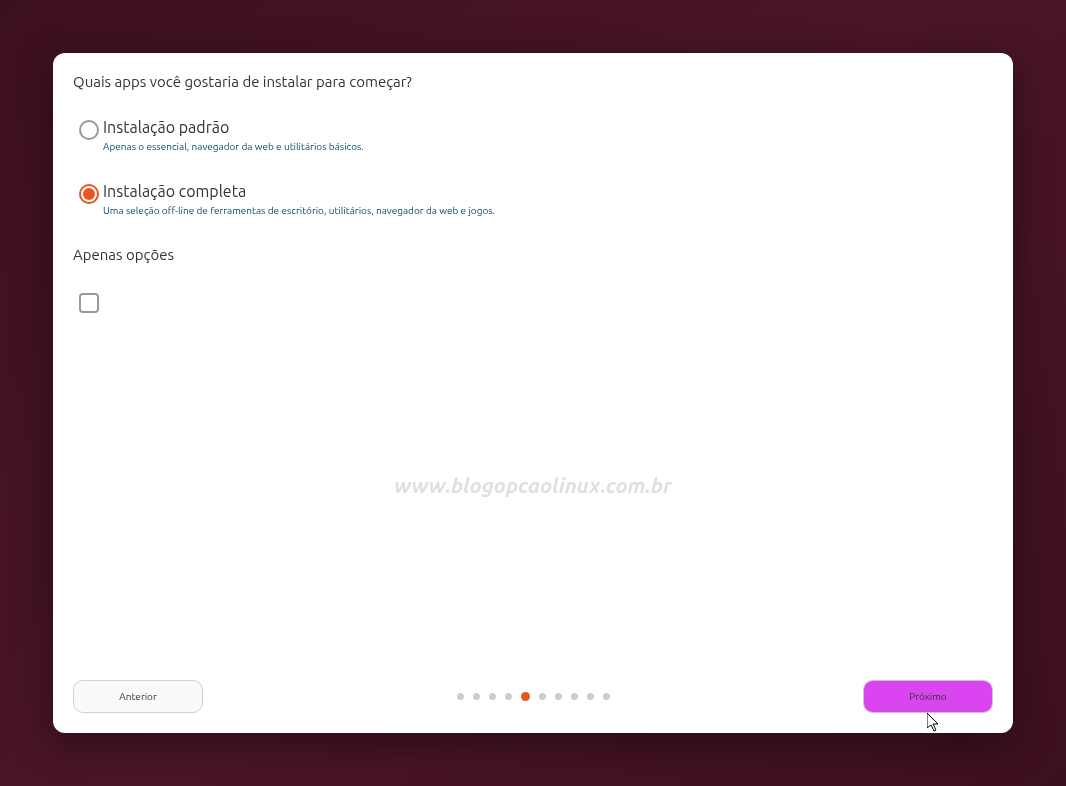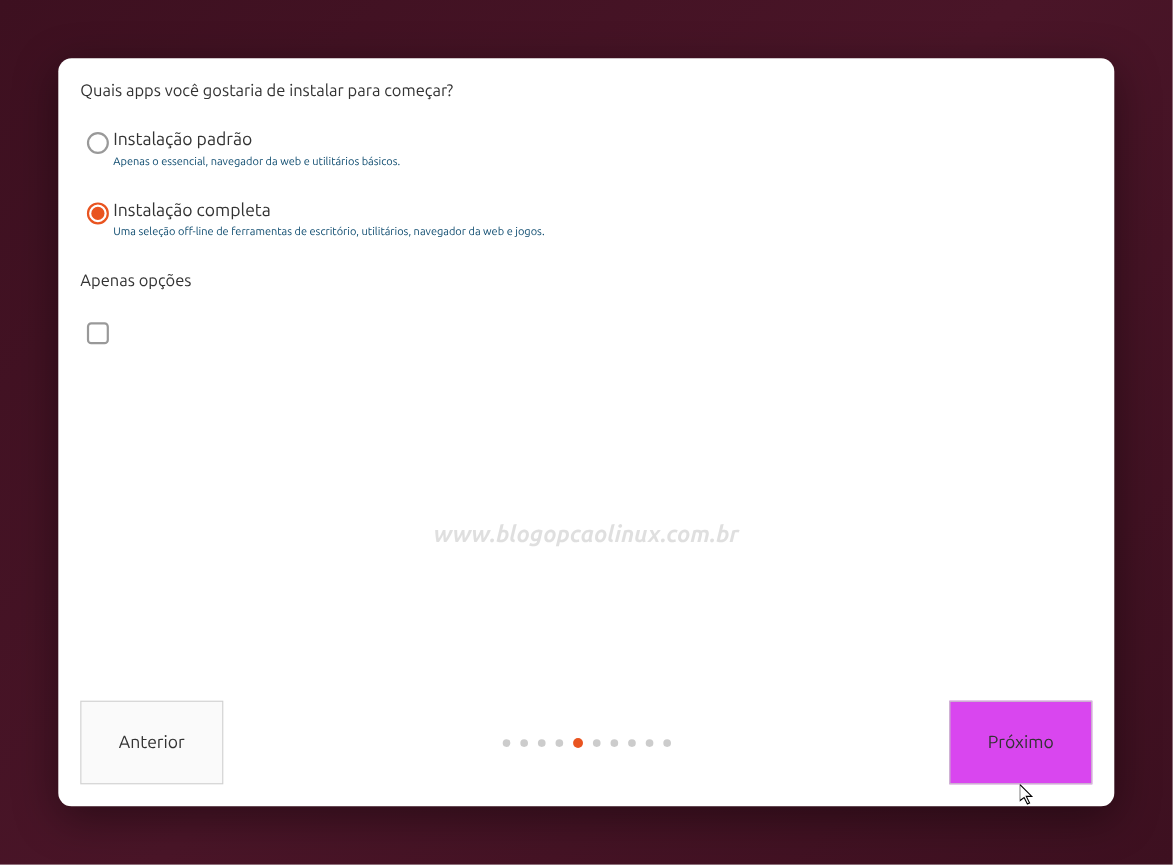--- a/index.html
+++ b/index.html
@@ -160,25 +160,25 @@
     }
     
     .footer {
       display: flex;
       align-items: center;
       justify-content: space-between;
       padding: 20px;
     }
     
     .btn {
-      padding: 28px 24px;
-      border-radius: 0;
+      padding: 10px 24px;
+      border-radius: 10px;
       border: 1px solid #d0d0d0;
       background: #fafafa;
-      font-size: 16px;
+      font-size: 10px;
       color: #333;
       cursor: pointer;
       font-family: inherit;
       min-width: 130px;
     }
     
     .btn.next {
       background: #d946ef;
       border-color: #c8c8c8;
     }

